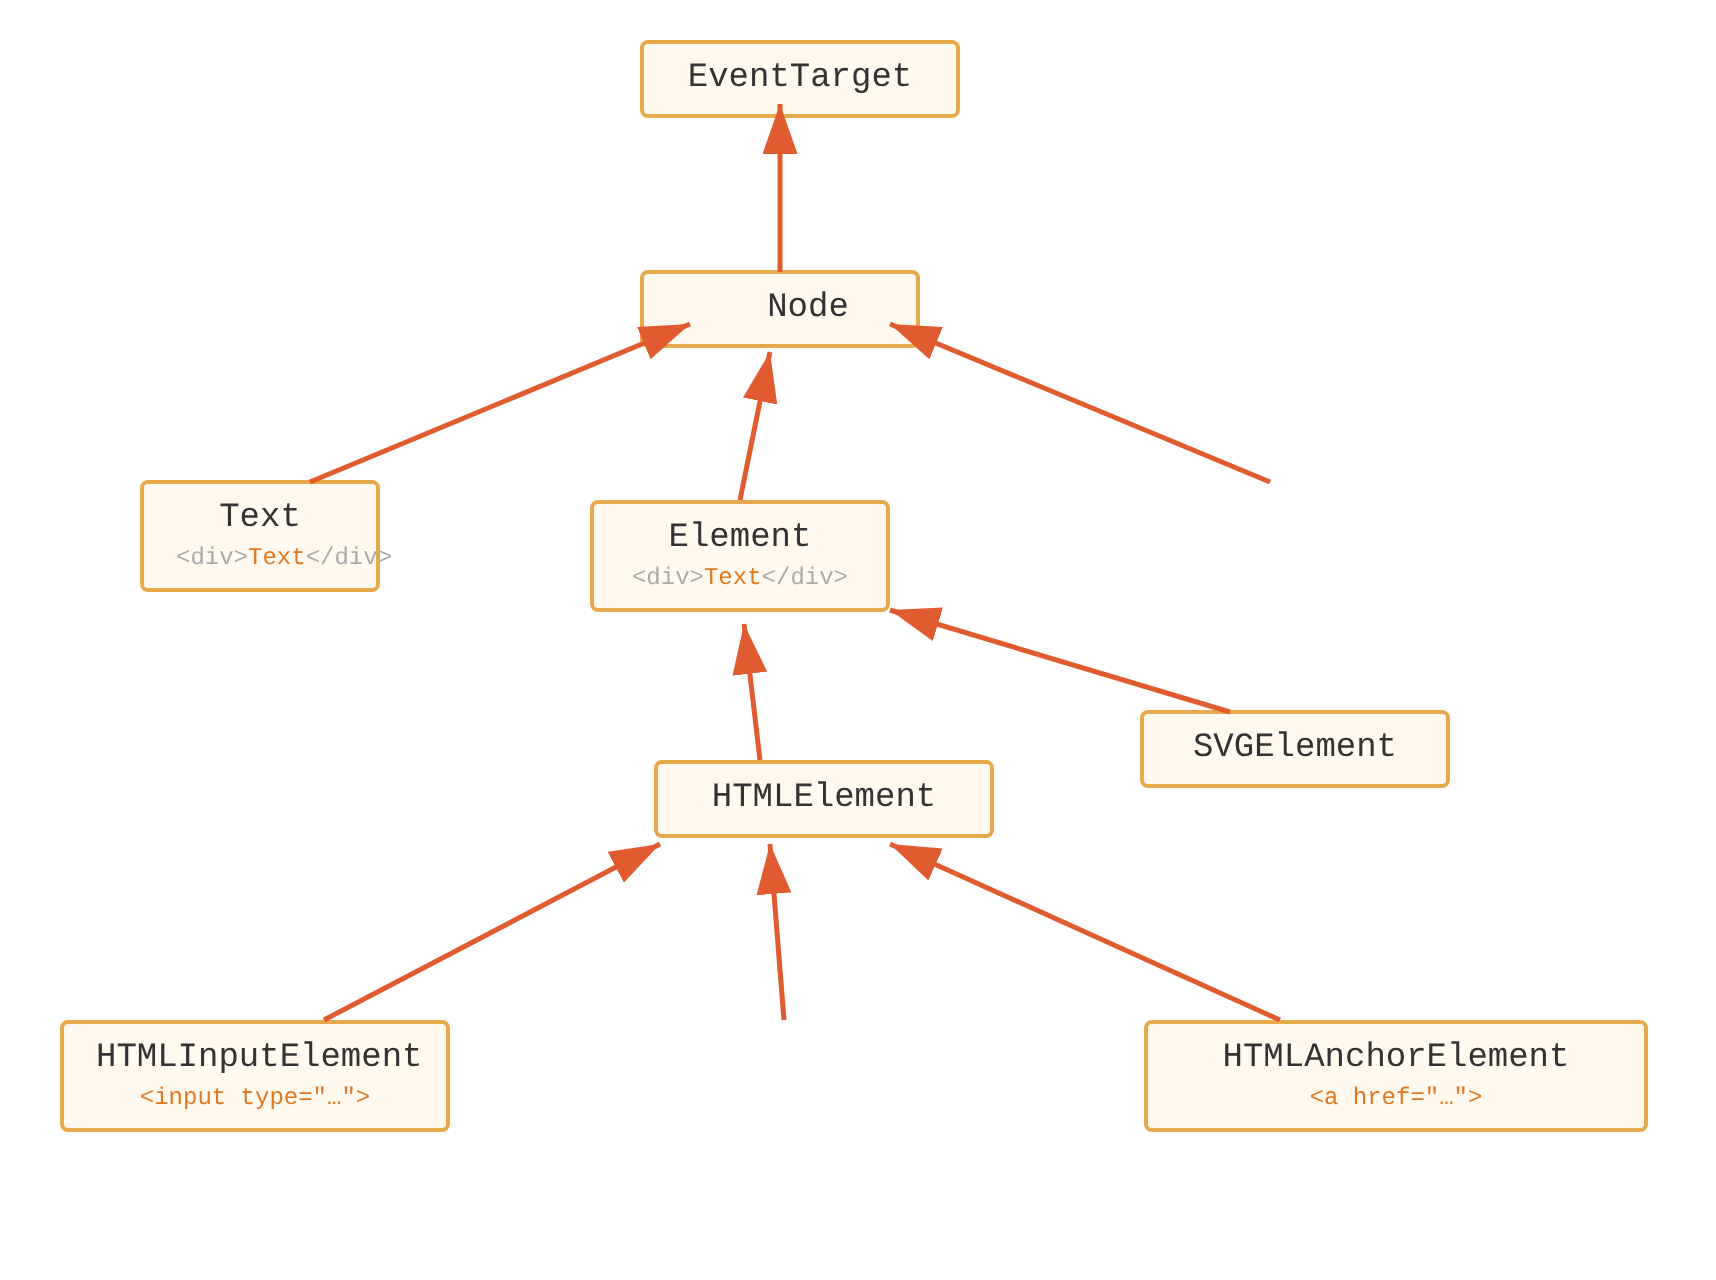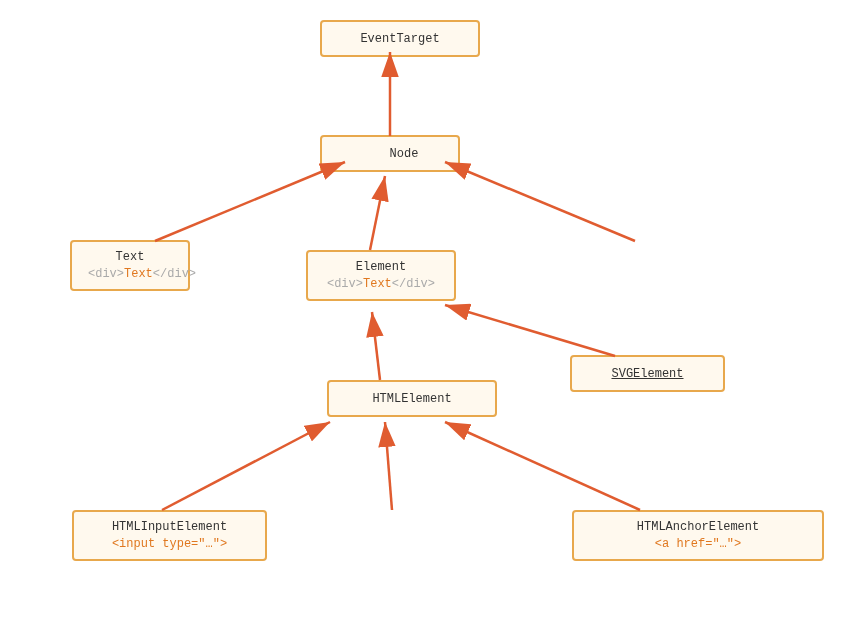--- a/index.html
+++ b/index.html
@@ -25,21 +25,21 @@
       border: 2px solid #e8a84c;
       border-radius: 4px;
       padding: 8px 16px;
       text-align: center;
       font-size: 15px;
       color: #333;
       white-space: nowrap;
     }
 
     .node-label {
-      font-size: 12px;
+      font-size: 17px;
       color: #333;
       font-family: 'Courier New', Courier, monospace;
     }
 
     .node-example {
       font-size: 12px;
       color: #aaa;
       margin-top: 3px;
       font-family: 'Courier New', Courier, monospace;
     }
@@ -71,37 +71,37 @@
     <span class="node-label">Node</span>
   </div>
 
   <div class="node-box" style="left:70px; top:240px; width:120px;">
     <div class="node-label">Text</div>
     <div class="node-example">
       <span>&lt;div&gt;</span><span class="highlight">Text</span><span>&lt;/div&gt;</span>
     </div>
   </div>
 
-  <div class="node-box" style="left:306px; top:250px; width:150px;">
+  <div class="node-box" style="left:295px; top:250px; width:150px;">
     <div class="node-label">Element</div>
     <div class="node-example">
       <span>&lt;div&gt;</span><span class="highlight">Text</span><span>&lt;/div&gt;</span>
     </div>
   </div>
 
 
-  <div class="node-box" style="left:570px; top:355px; width:155px;text-decoration:underline;">
+  <div class="node-box" style="left:570px; top:355px; width:155px;">
     <span class="node-label">SVGElement</span>
   </div>
 
   <div class="node-box" style="left:295px; top:380px; width:170px;margin-left:32px;">
     <span class="node-label">HTMLElement</span>
   </div>
 
-  <div class="node-box" style="left:30px; top:510px; width:195px;margin-left:42px;">
+  <div class="node-box" style="left:30px; top:510px; width:195px;">
     <div class="node-label">HTMLInputElement</div>
     <div class="node-example">
       <span class="highlight">&lt;input type="…"&gt;</span>
     </div>
   </div>
 
 
   <div class="node-box" style="left:572px; top:510px; width:252px;">
     <div class="node-label">HTMLAnchorElement</div>
     <div class="node-example">

